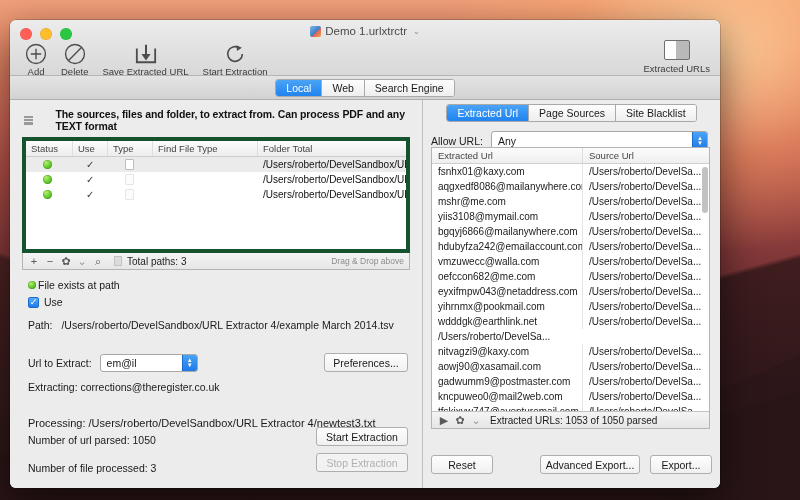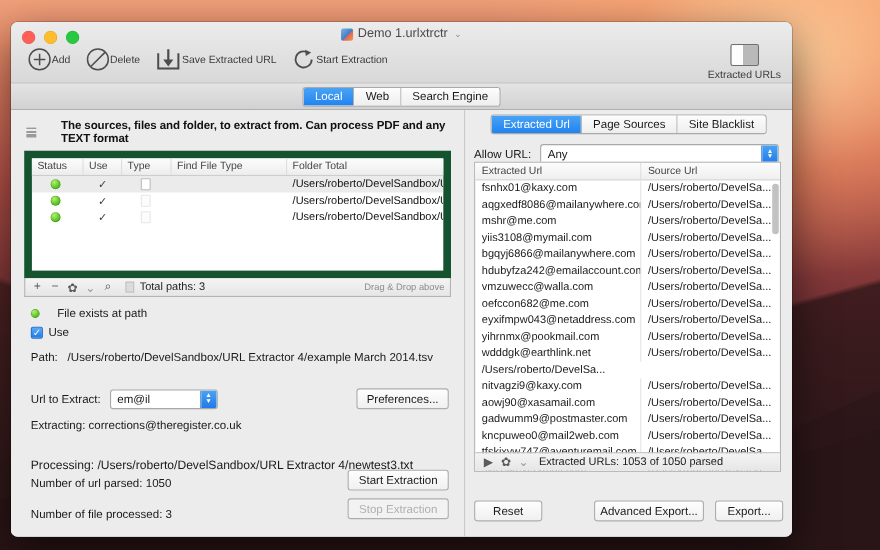--- a/index.html
+++ b/index.html
@@ -83,21 +83,21 @@
   }
   .doc-icon {
     width:11px; height:11px; border-radius:2px;
     background:linear-gradient(135deg,#7fb2e5,#3f7fc4 55%,#e06060 56%,#f0a040);
     display:inline-block;
   }
   .doc-chevron { font-size:8px; color:#8a8a8a; margin-left:2px;}
 
   .tb-items { position:absolute; left:8px; top:22px; display:flex; align-items:flex-start; }
   .tb-item {
-    display:flex; flex-direction:row; align-items:center;
+    display:flex; flex-direction:column; align-items:center;
     width:auto; padding:0 7px; cursor:default;
   }
   .tb-glyph { height:24px; display:flex; align-items:center; justify-content:center; color:#4d4d4d;}
   .tb-label { font-size:9.5px; color:#3b3b3b; margin-top:0px; white-space:nowrap; }
 
   .tb-right { position:absolute; right:10px; top:20px; display:flex; flex-direction:column; align-items:center;}
   .panel-icon {
     width:26px; height:20px; border:1.2px solid #6e6e6e; border-radius:2px;
     background:linear-gradient(to right,#fdfdfd 0 45%, #b9b9b9 45% 100%);
   }
@@ -128,21 +128,21 @@
   
   .hdr-row { display:flex; align-items:center; gap:22px; padding:8px 10px 5px 14px;}
   .hdr-icon { width:11px; height:9px; background:
       linear-gradient(to bottom,#9a9a9a 0 1.5px, transparent 1.5px 3px,
                       #9a9a9a 3px 4.5px, transparent 4.5px 6px,
                       #9a9a9a 6px 7.5px); }
   .hdr-text { font-size:10.5px; color:#111; font-weight:bold; letter-spacing:-.1px;}
 
   .table-wrap {
     margin:0 12px; background:#fff;
-    border:7px solid #14532d;
+    border:4px solid #14532d;
     height:116px; display:flex; flex-direction:column;
   }
   .th {
     display:flex; height:16px; background:linear-gradient(to bottom,#fcfcfc,#ededed);
     border-bottom:1px solid #cdcdcd; font-size:9.5px; color:#444; align-items:center;
   }
   .th div { padding-left:5px; border-right:1px solid #dedede; height:100%; display:flex; align-items:center; }
   .th div:last-child{border-right:none;}
   .c-status{width:47px;} .c-use{width:35px;} .c-type{width:45px;}
   .c-find{width:105px;} .c-path{flex:1;}
@@ -165,21 +165,21 @@
     background:linear-gradient(to bottom,#f4f4f4,#e6e6e6);
     border:1px solid #b4b4b4; border-top:none;
     font-size:10px; color:#222; gap:0px; padding-left:3px;
   }
   .tfbtn { width:16px; text-align:center; color:#5a5a5a; font-size:11px; cursor:default;}
   .tfsep { color:#999; }
   .tf-fileicon{ width:8px;height:10px;background:#dcdcdc;border:1px solid #c2c2c2;margin:0 5px 0 8px;}
   .tf-total{ flex:1; }
   .tf-drag{ font-size:8.5px; color:#8c8c8c; padding-right:5px;}
 
-  .exists-row { display:flex; align-items:center; gap:16px; padding:9px 0 0 18px; }
+  .exists-row { display:flex; align-items:center; gap:2px; padding:9px 0 0 18px; }
   .exists-row .dot{ margin-left:0; width:8px; height:8px;}
   .exists-label{ font-size:10.5px; }
   .use-row{ display:flex; align-items:center; gap:5px; padding:5px 0 0 18px;}
   .cbx { width:11px; height:11px; border-radius:2px;
     background:linear-gradient(to bottom,#5aabf7,#1f7ae8); border:1px solid #1a6ccc;
     color:#fff; font-size:9px; display:flex; align-items:center; justify-content:center; line-height:1;}
   .path-row{ padding:11px 0 0 18px; font-size:10.5px;}
   .path-row .lbl{ margin-right:6px; }
 
   .url-row { display:flex; align-items:center; padding:22px 14px 0 18px; }

